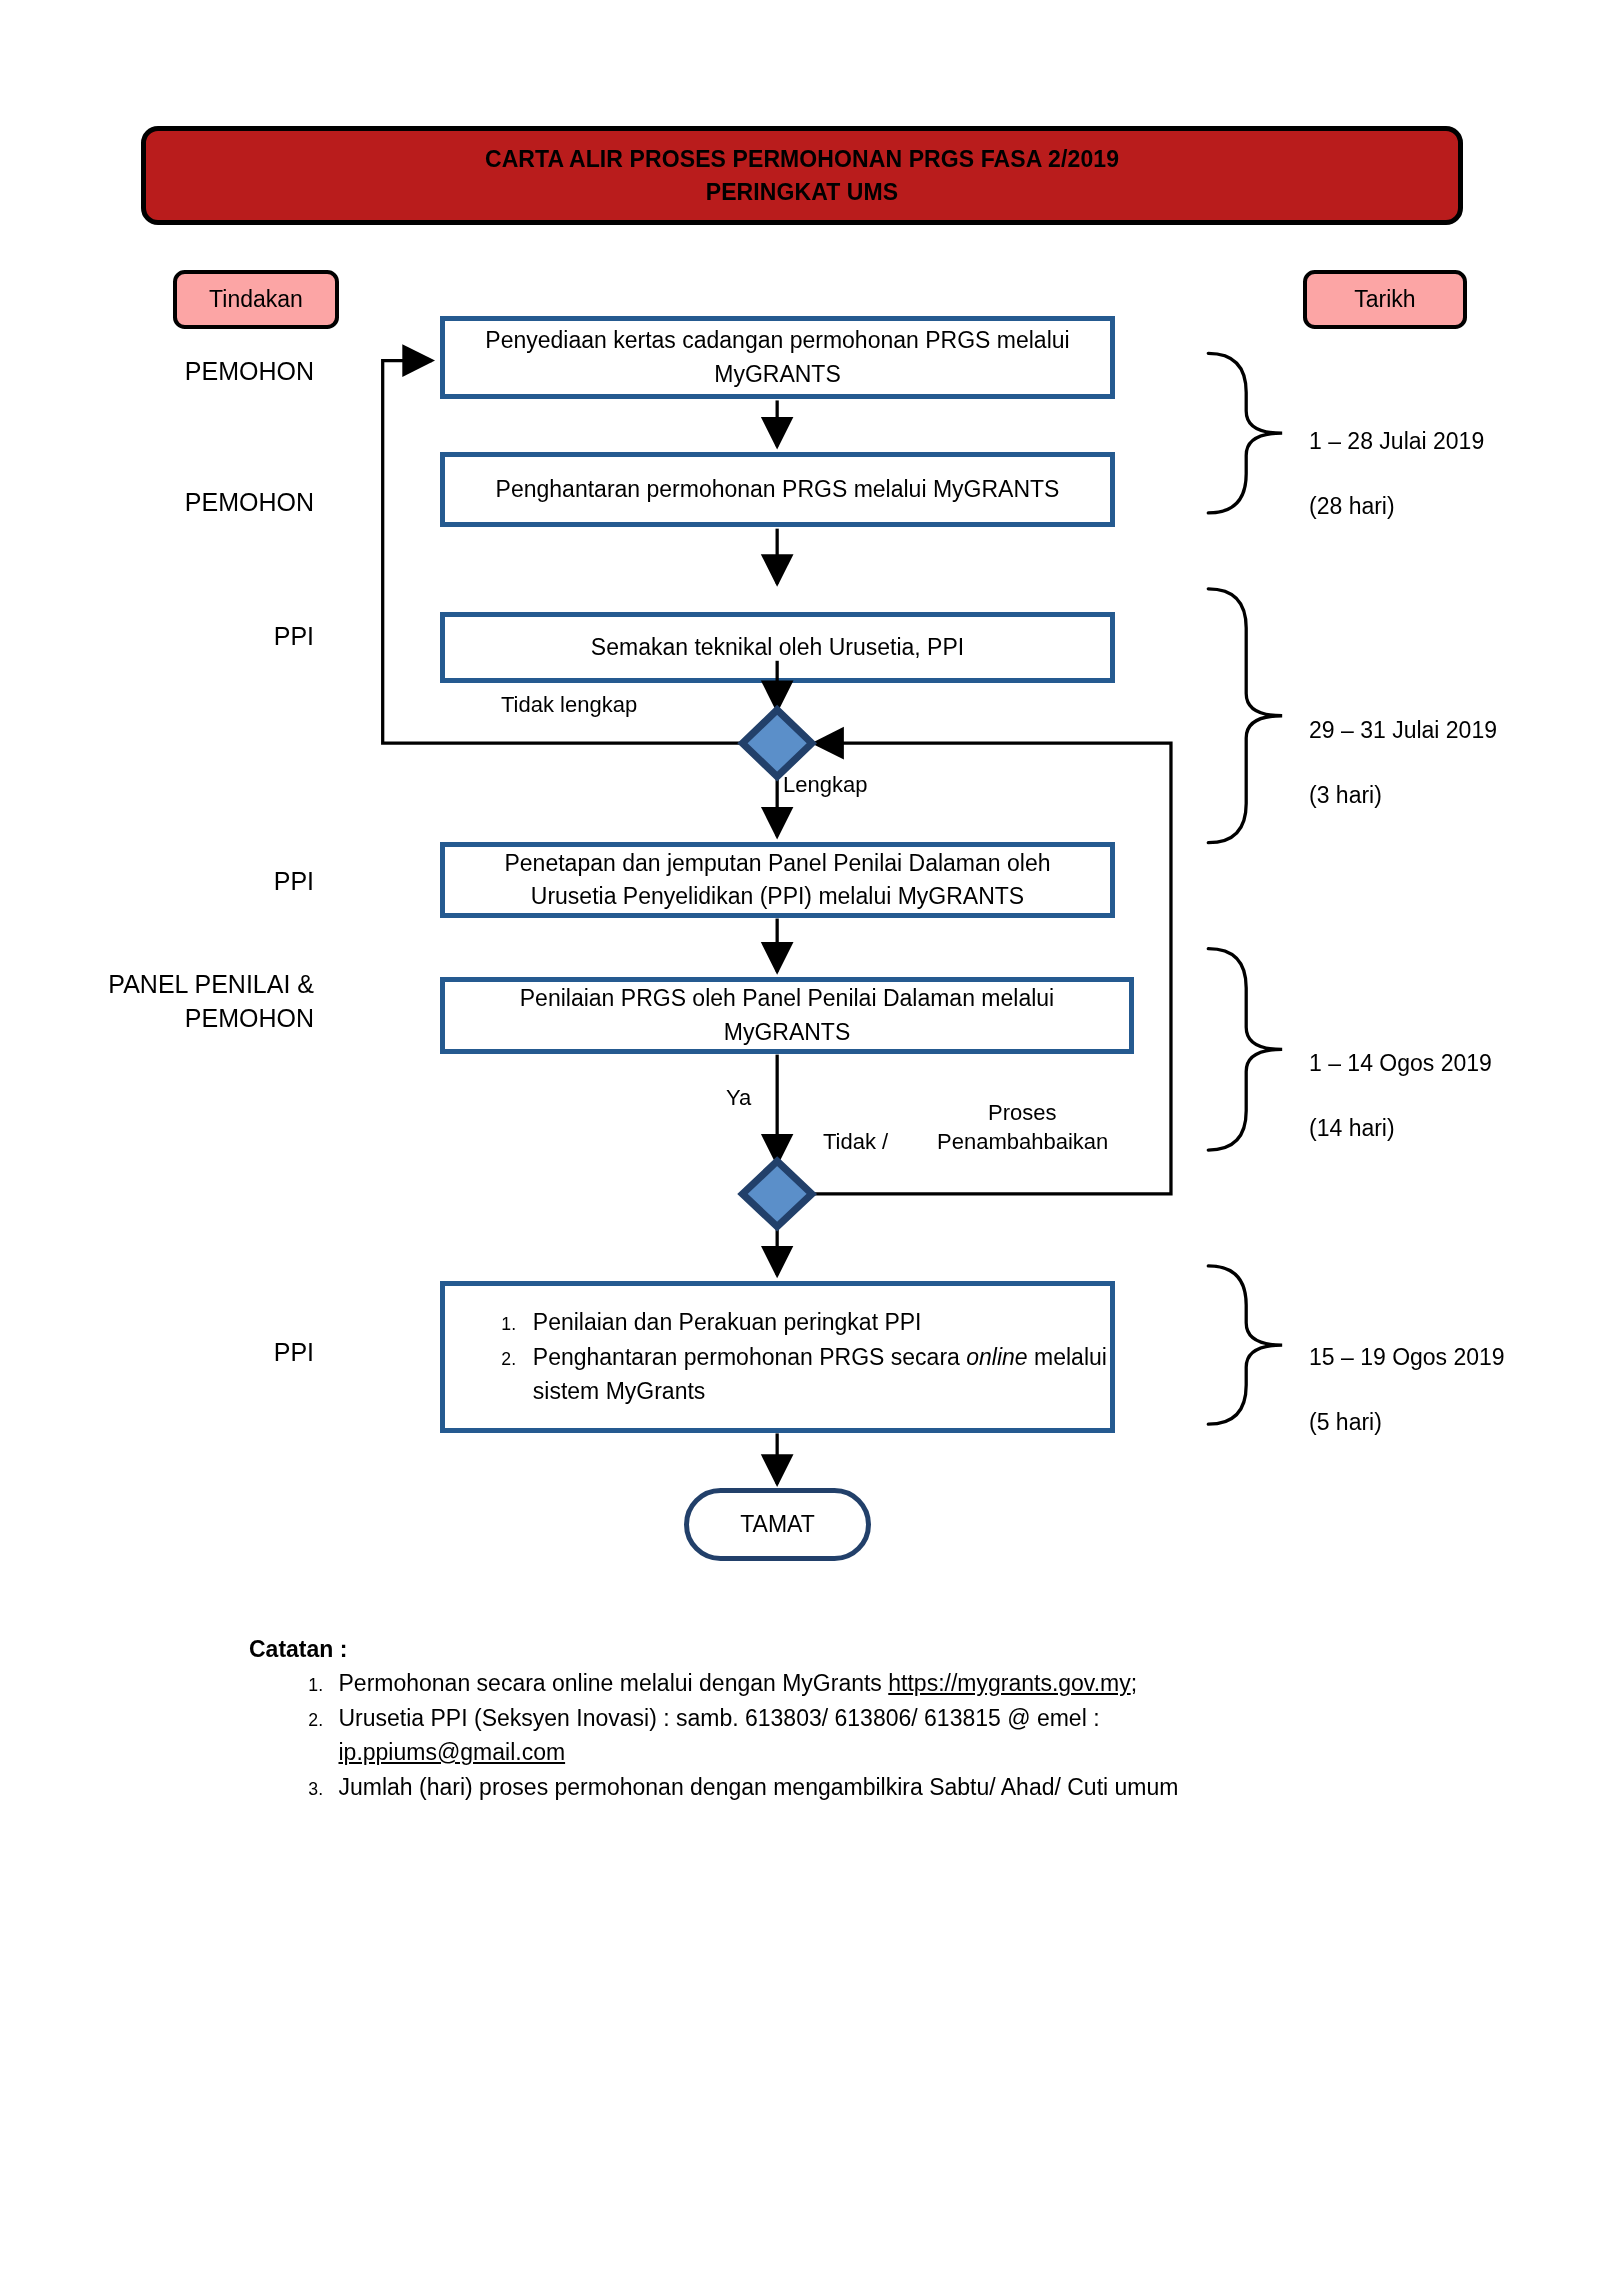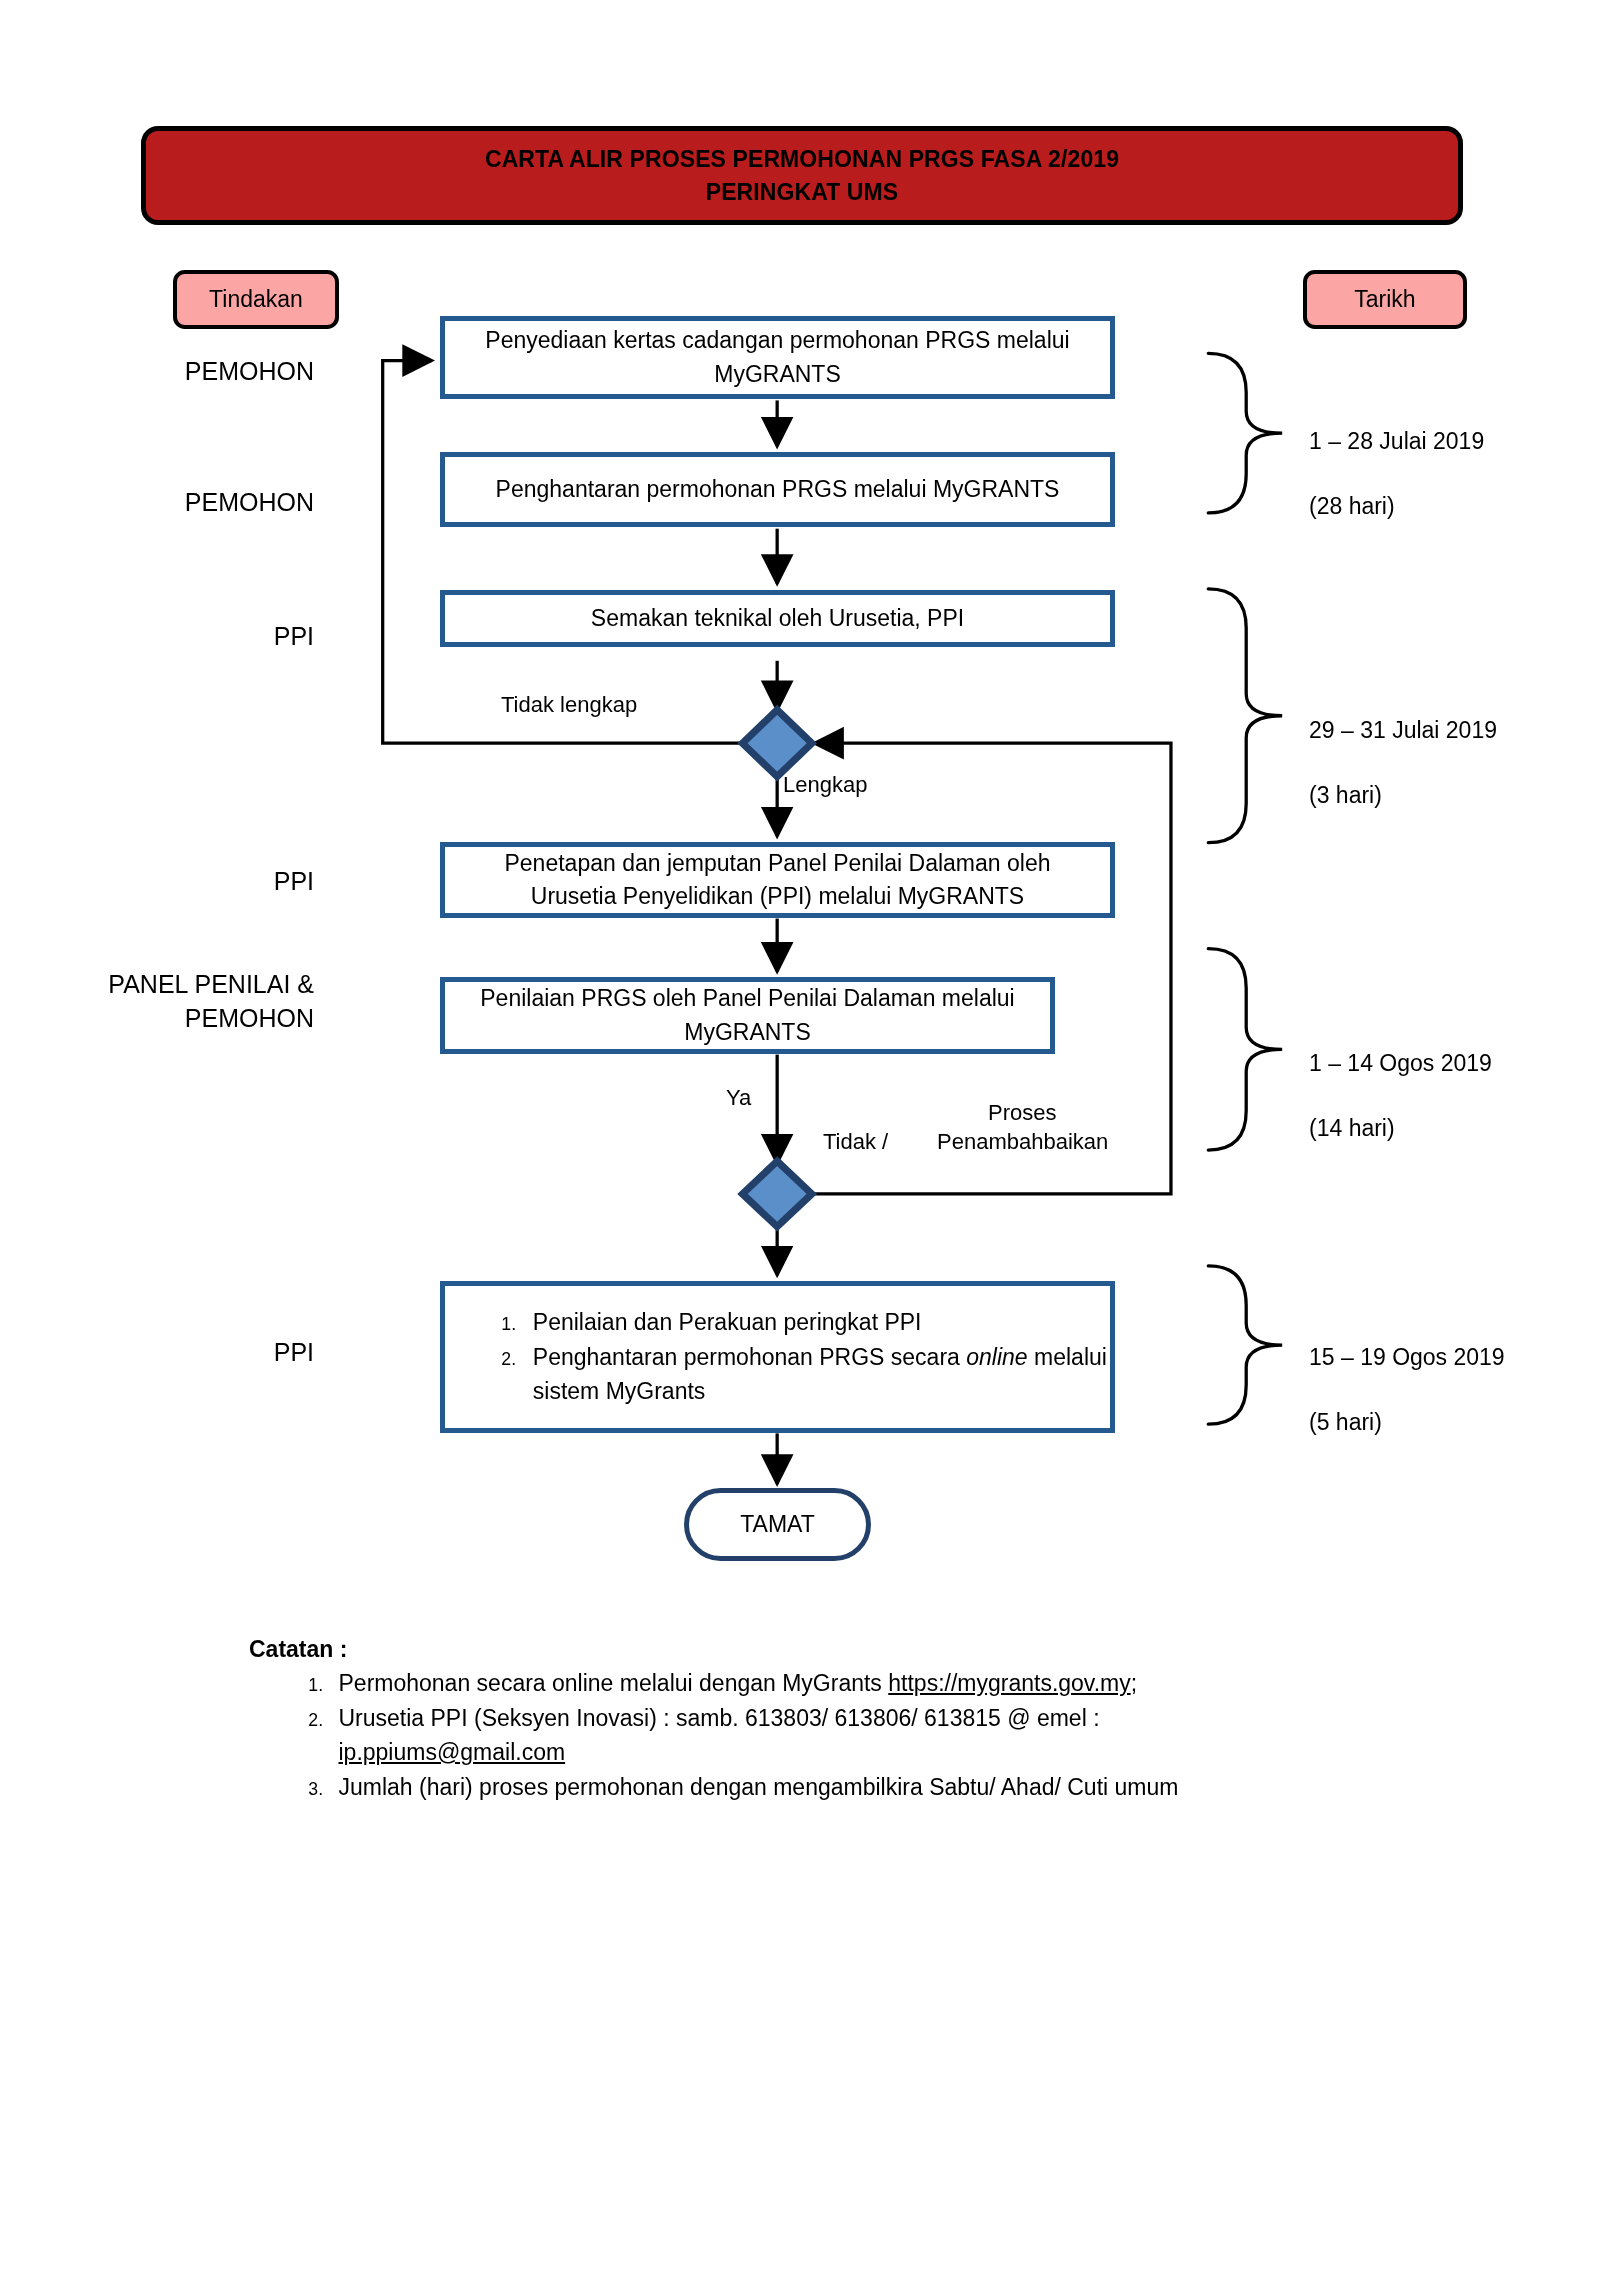--- a/index.html
+++ b/index.html
@@ -107,29 +107,29 @@
   <div class="actor" style="left:39px;top:1336px;">PPI</div>
 
   <div class="pbox" style="left:440px;top:316px;width:675px;height:83px;">
     <div class="inner">Penyediaan kertas cadangan permohonan PRGS melalui MyGRANTS</div>
   </div>
 
   <div class="pbox" style="left:440px;top:452px;width:675px;height:75px;">
     <div class="inner">Penghantaran permohonan PRGS melalui MyGRANTS</div>
   </div>
 
-  <div class="pbox" style="left:440px;top:590px;width:675px;height:57px;align-items:center;">
+  <div class="pbox" style="left:440px;top:612px;width:675px;height:71px;align-items:center;">
     <div class="inner">Semakan teknikal oleh Urusetia, PPI</div>
   </div>
 
   <div class="pbox" style="left:440px;top:842px;width:675px;height:76px;">
     <div class="inner">Penetapan dan jemputan Panel Penilai Dalaman oleh Urusetia Penyelidikan (PPI) melalui MyGRANTS</div>
   </div>
 
-  <div class="pbox" style="left:440px;top:977px;width:615px;height:77px;">
+  <div class="pbox" style="left:440px;top:977px;width:694px;height:77px;">
     <div class="inner">Penilaian PRGS oleh Panel Penilai Dalaman melalui MyGRANTS</div>
   </div>
 
   <div class="listbox" style="left:440px;top:1281px;width:675px;height:152px;">
     <ol class="steps">
       <li>Penilaian dan Perakuan peringkat PPI</li>
       <li><span>Penghantaran permohonan PRGS secara </span><span class="ital">online</span><span> melalui sistem MyGrants</span></li>
     </ol>
   </div>
 

